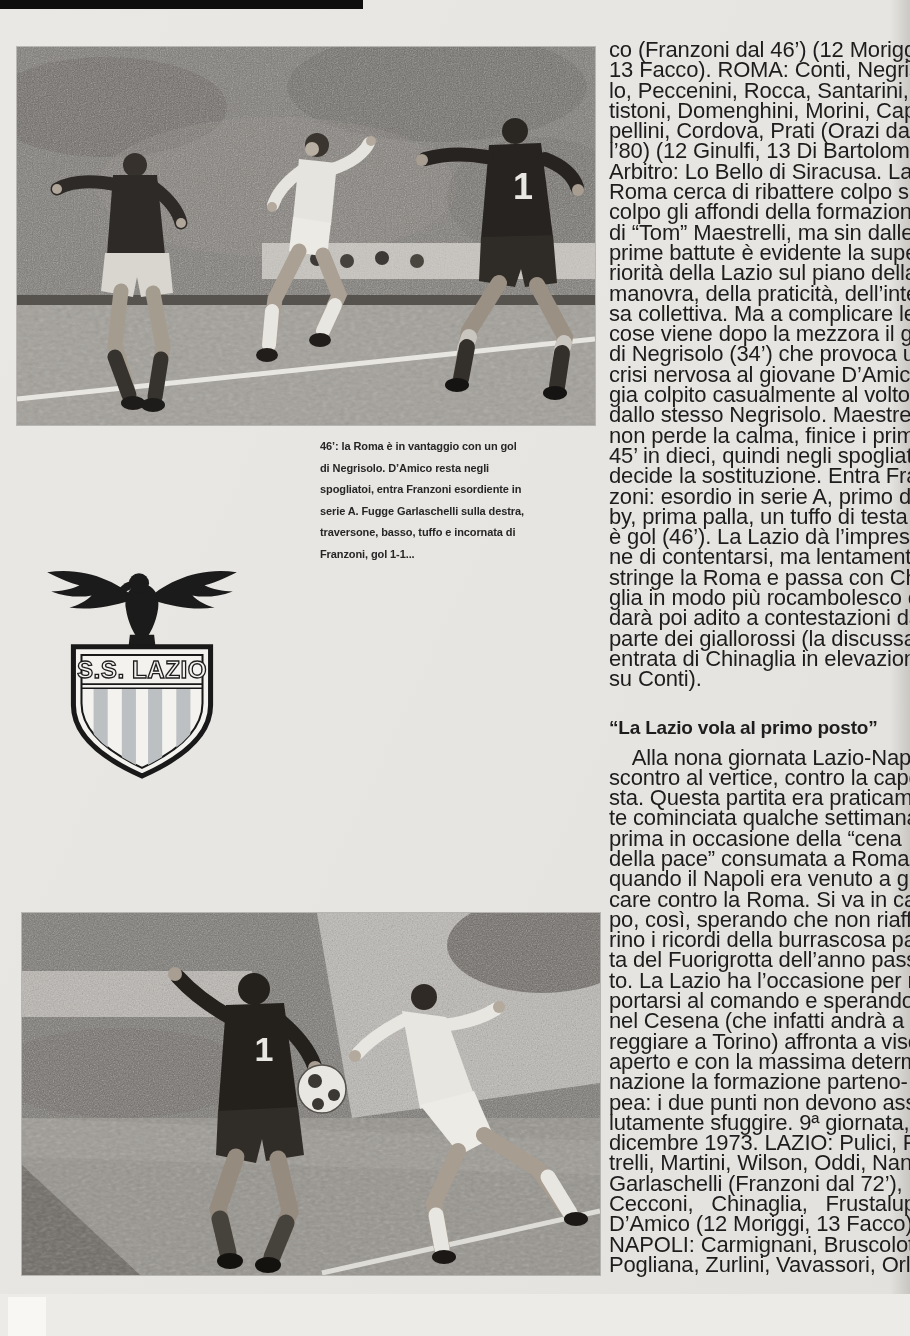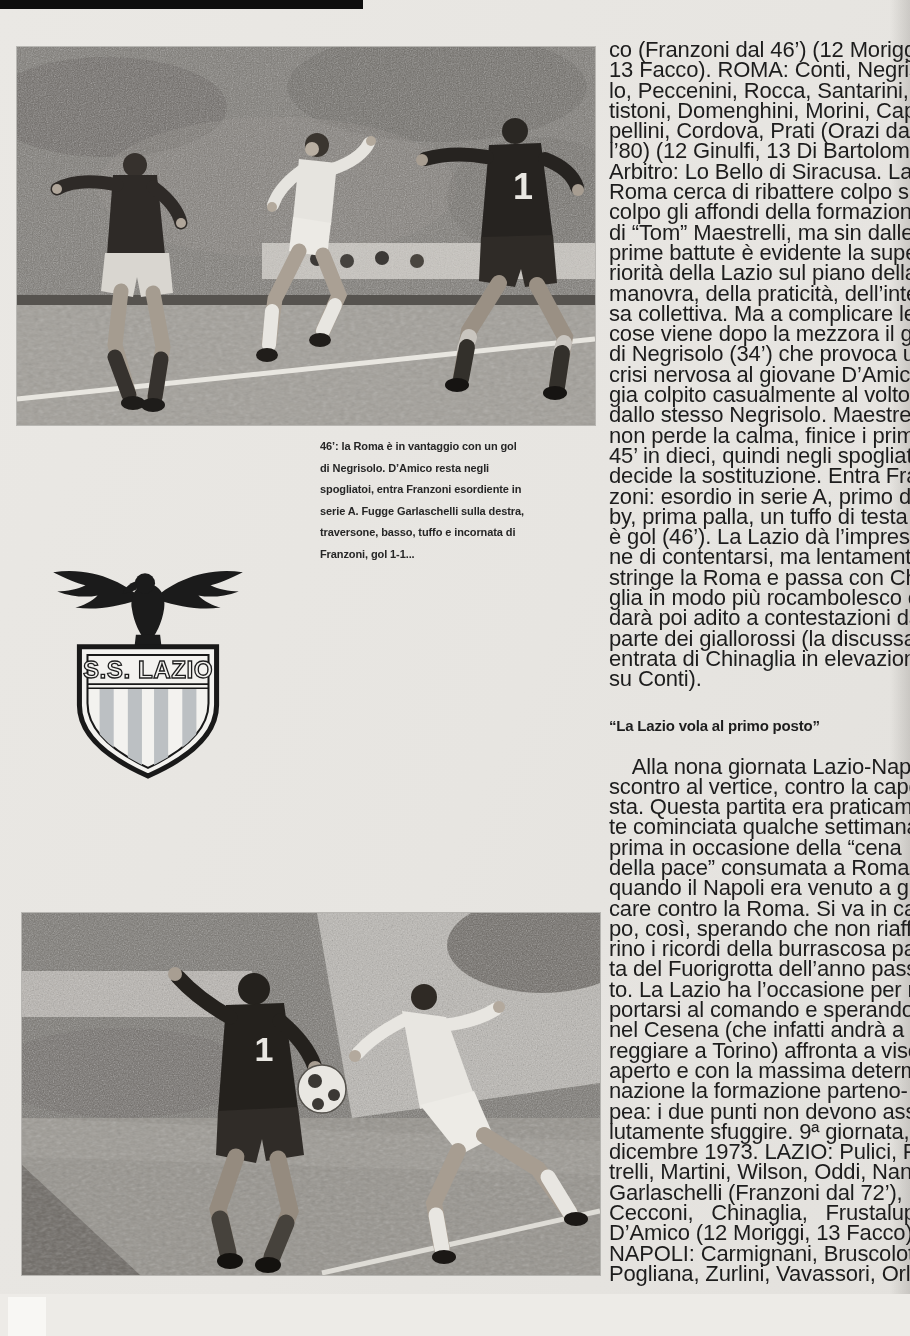--- a/index.html
+++ b/index.html
@@ -14,31 +14,31 @@
   .edge-shade{position:absolute;right:0;top:0;width:20px;height:100%;
     background:linear-gradient(to right, rgba(60,55,50,0) 0%, rgba(60,55,50,.16) 100%);}
   .bottom-band{position:absolute;left:0;top:1294px;width:910px;height:42px;background:#edebe7;}
   .bottom-patch{position:absolute;left:8px;top:1297px;width:38px;height:39px;background:#f8f7f4;}
 
   figure.photo{position:absolute;margin:0;padding:0;background:#8d8a85;box-shadow:0 0 0 1px rgba(40,38,35,.25);}
   .photo svg{display:block;}
   .photo1{left:17px;top:47px;width:578px;height:378px;}
   .photo2{left:22px;top:913px;width:578px;height:362px;}
 
-  .crest{position:absolute;left:44px;top:546px;width:208px;height:238px;}
+  .crest{position:absolute;left:38px;top:546px;width:208px;height:238px;}
   .crest svg{display:block;width:100%;height:100%;}
 
   .caption{position:absolute;font-weight:bold;font-size:11px;line-height:21.6px;
     color:#262626;white-space:pre;letter-spacing:-0.1px;}
   .caption1{left:320px;top:436px;width:287px;}
   .caption2{left:345px;top:788px;width:262px;}
 
   .column{position:absolute;left:609px;top:40px;width:292px;color:#1d1d1d;}
   .body{font-size:22px;line-height:20.3px;margin:0;white-space:pre;letter-spacing:-0.15px;}
-  .heading{font-size:15px;font-weight:bold;margin:27px 0 23px 0;letter-spacing:-0.2px;white-space:pre;}
+  .heading{font-size:19px;font-weight:bold;margin:27px 0 9px 0;letter-spacing:-0.2px;white-space:pre;}
 </style>
 </head>
 <body>
 
 <div class="page">
 
   <div class="scan-bar"></div>
   <div class="edge-shade"></div>
   <div class="bottom-band"></div>
   <div class="bottom-patch"></div>

